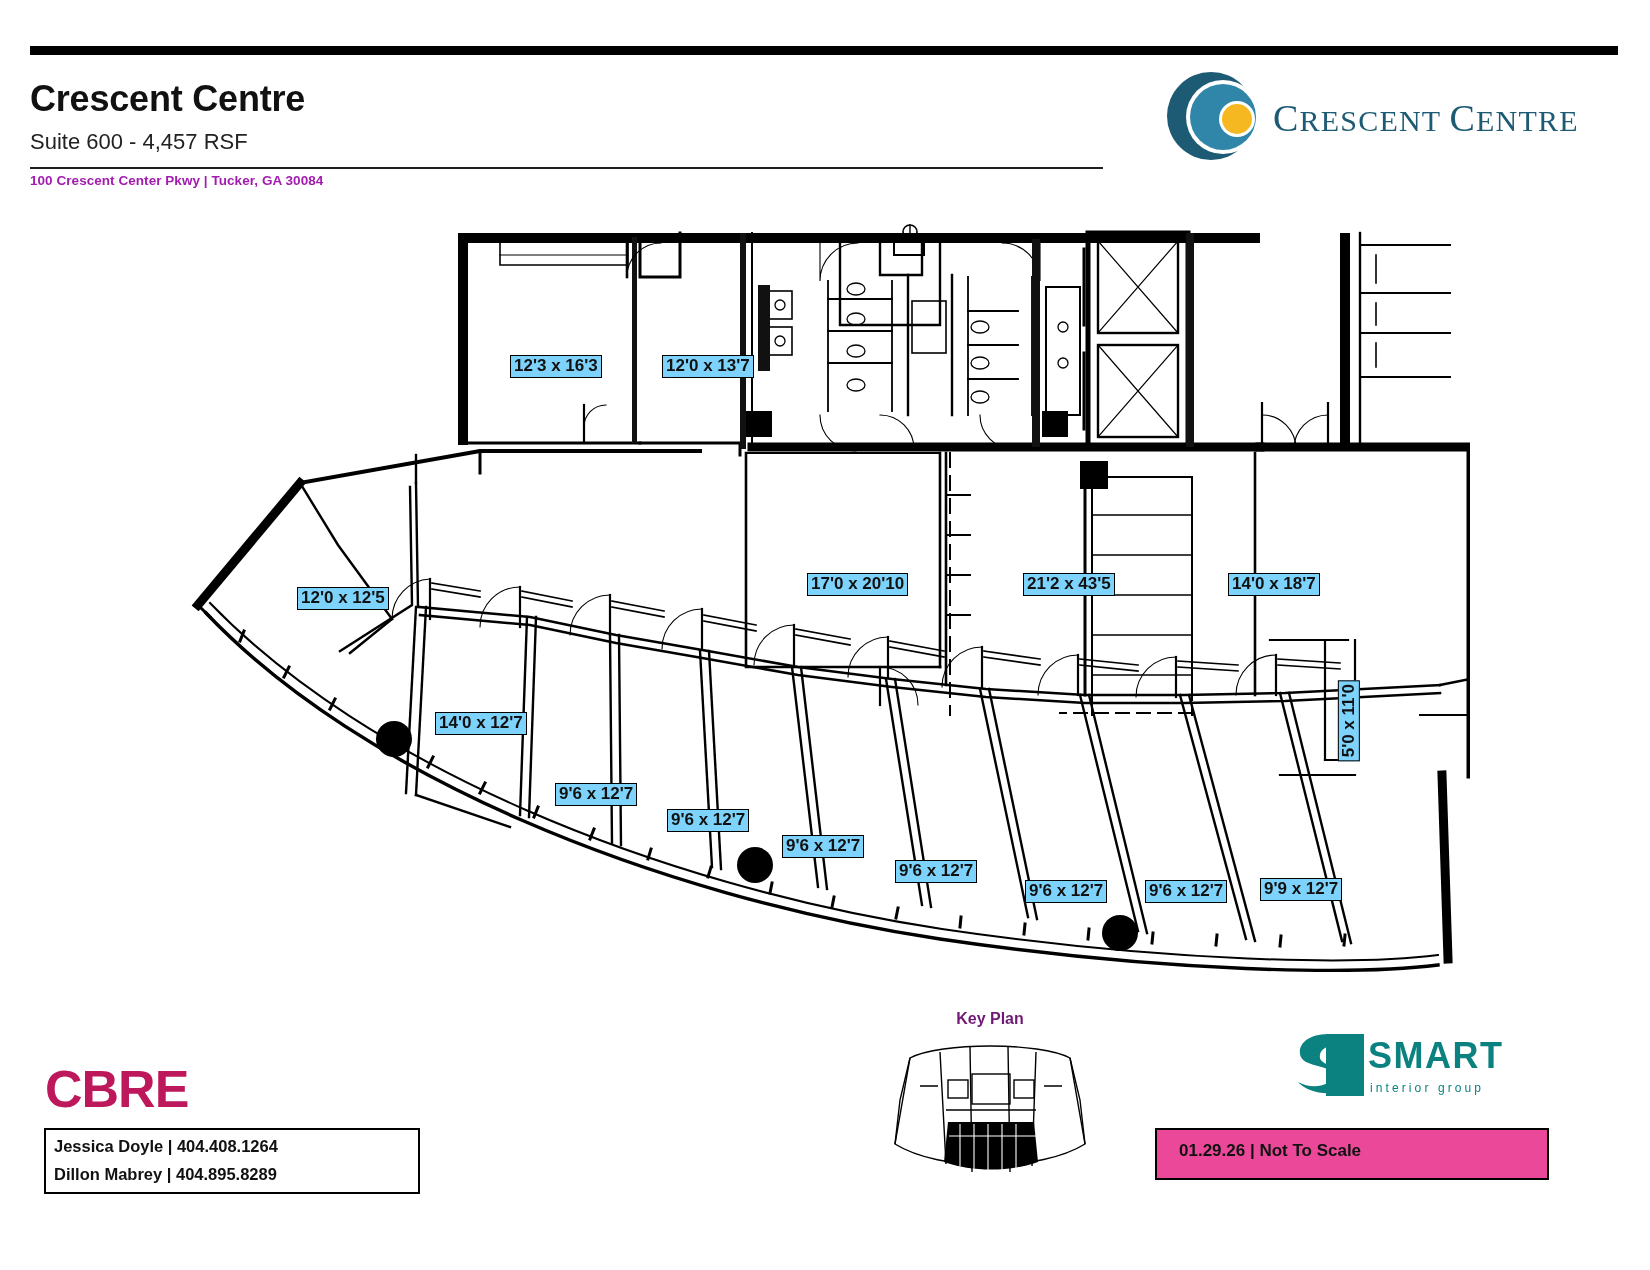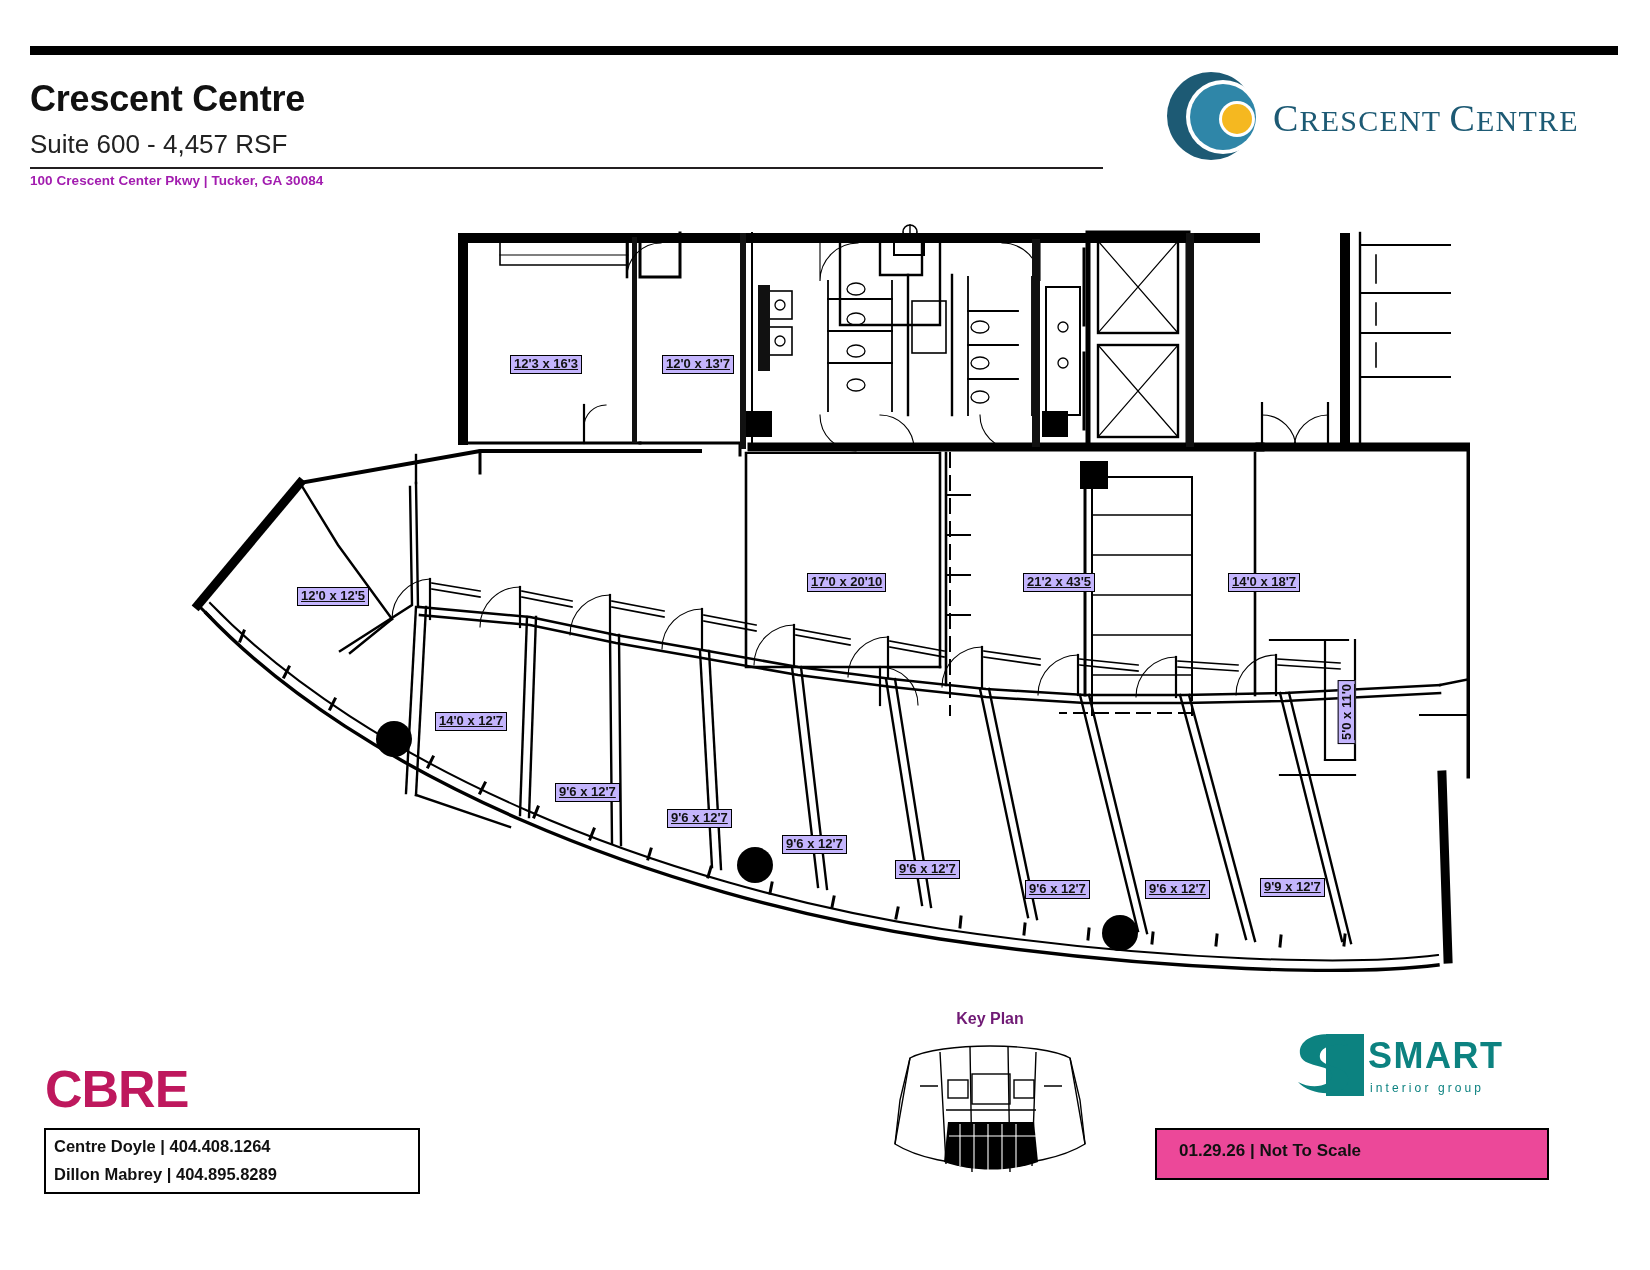--- a/index.html
+++ b/index.html
@@ -11,21 +11,21 @@
   .sheet{position:absolute;inset:0;background:#fff;}
 
   
   .topbar{position:absolute;left:30px;top:46px;width:1588px;height:9px;background:#000;}
   .hdr{position:absolute;left:30px;top:80px;width:1120px;}
   .bldg-title{
     font-size:36px;font-weight:bold;letter-spacing:-0.2px;line-height:1.05;
     margin:0;color:#111;
   }
   .suite-line{
-    font-size:26px;font-weight:400;color:#222;margin:12px 0 0 0;line-height:1.1;
+    font-size:22px;font-weight:400;color:#222;margin:12px 0 0 0;line-height:1.1;
   }
   .hdr-rule{position:absolute;left:30px;top:167px;width:1073px;height:2px;background:#231f20;}
   .addr{
     position:absolute;left:30px;top:173px;font-size:13.5px;font-weight:bold;
     color:#a21caf;letter-spacing:0.05px;
   }
 
   
   .cc-logo{position:absolute;left:1165px;top:70px;width:460px;height:92px;}
   .cc-mark{position:absolute;left:0;top:0;width:100px;height:92px;}
@@ -35,25 +35,24 @@
     font-size:30px;letter-spacing:1.2px;color:#1d5a74;
     white-space:nowrap;
   }
   .cc-word .cap{font-size:38px;}
 
   
   .plan{position:absolute;left:180px;top:215px;width:1290px;height:780px;}
   .plan svg{display:block;}
 
   .rlabel{
-    position:absolute;background:#c4b5fd;border:1.2px solid #000;
-    font-size:13px;font-weight:bold;color:#111;
+    position:absolute;background:#7dd3fc;border:1.2px solid #000;
+    font-size:17px;font-weight:bold;color:#111;
     padding:1px 3px 2px 3px;white-space:nowrap;line-height:1.05;
     font-family:"Liberation Sans",sans-serif;
-    text-decoration:underline;
   }
   .rlabel.vert{
     writing-mode:vertical-rl;transform:rotate(180deg);padding:3px 1px;
   }
 
   
   .keyplan{position:absolute;left:880px;top:1010px;width:220px;height:185px;}
   .keyplan-title{
     position:absolute;left:0;top:0;width:220px;text-align:center;
     font-size:16px;font-weight:bold;color:#701a75;
@@ -396,21 +395,21 @@
       </g>
       <g stroke="#fff" fill="none" stroke-width="1.1">
         <path d="M80 88 L80 130 M94 88 L94 133 M108 88 L108 134 M122 88 L122 134 M136 88 L136 132"></path>
         <path d="M69 100 L156 100"></path>
       </g>
     </svg>
   </div>
 
   <div class="cbre">CBRE</div>
   <div class="contactbox">
-    <div>Centre Doyle | 404.408.1264</div>
+    <div>Jessica Doyle | 404.408.1264</div>
     <div>Dillon Mabrey | 404.895.8289</div>
   </div>
 
   <div class="smart">
     <svg class="smart-mark" viewBox="0 0 68 62">
       <rect x="30" y="0" width="38" height="62" fill="#0c8280"></rect>
       <path d="M46 2 C 20 -4, 2 6, 4 20 C 6 34, 34 30, 36 40 C 38 52, 16 56, 2 48
                C 14 62, 48 64, 52 48 C 56 32, 26 34, 24 24 C 22 14, 36 8, 52 12 Z" fill="#0c8280"></path>
     </svg>
     <div class="smart-word">SMART</div>

